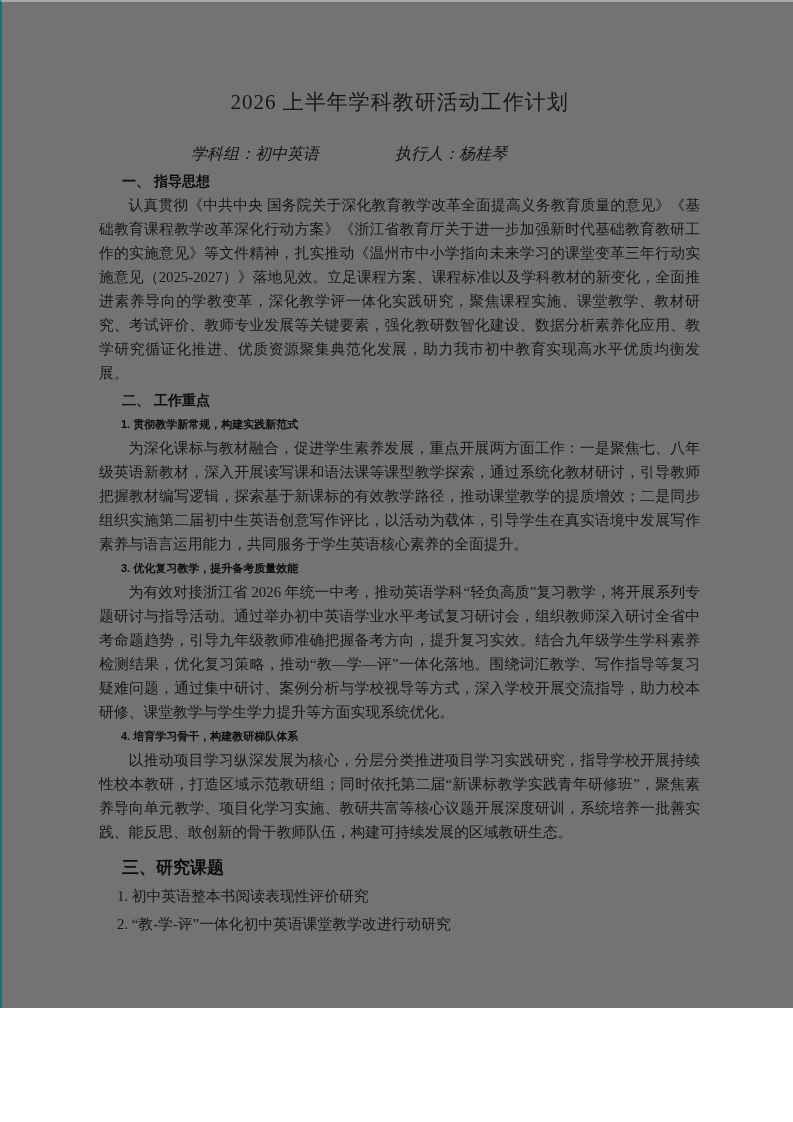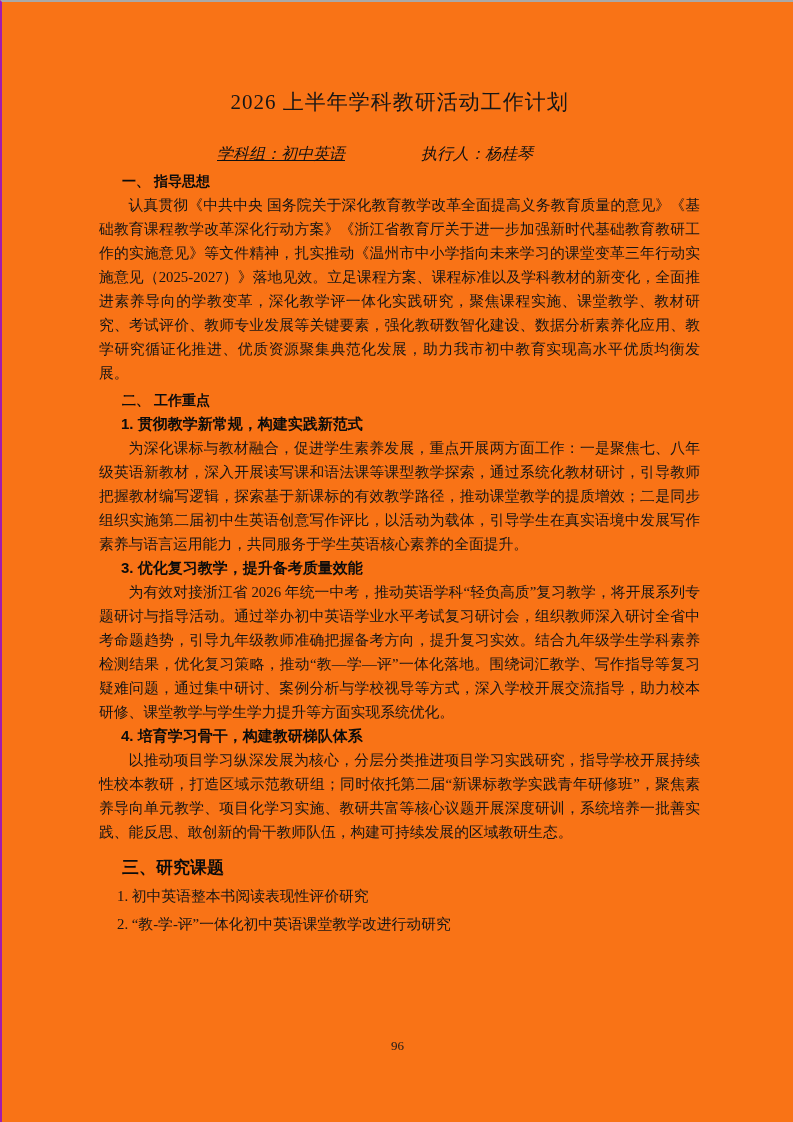--- a/index.html
+++ b/index.html
@@ -3,24 +3,24 @@
 <meta charset="utf-8">
 <style>
   html, body {
     margin: 0;
     padding: 0;
     background: #ffffff;
   }
   .page {
     position: relative;
     width: 793px;
-    height: 1122px;
-    background: #f97316;
+    height: 1008px;
+    background: #737373;
     border-top: 2px solid #a9a9a9;
-    border-left: 2px solid #a21caf;
+    border-left: 2px solid #0f766e;
     box-sizing: border-box;
     overflow: hidden;
     color: #111111;
     font-family: "Liberation Serif", "DejaVu Serif", serif;
   }
   .content {
     position: absolute;
     left: 97px;
     top: 84px;
     width: 601px;
@@ -36,38 +36,38 @@
     color: #161616;
   }
   .meta-line {
     margin-top: 24px;
     line-height: 24px;
     font-size: 16px;
     font-style: italic;
     font-family: "Liberation Serif", "DejaVu Serif", serif;
     white-space: nowrap;
   }
-  .meta-group { margin-left: 118px; text-decoration: underline; }
+  .meta-group { margin-left: 92px; }
   .meta-executor { margin-left: 72px; }
   .sec-heading {
     margin: 3px 0 0 23px;
     font-size: 14px;
     font-weight: bold;
     line-height: 24px;
     font-family: "Liberation Sans", "DejaVu Sans", sans-serif;
     color: #0c0c0c;
   }
   .sec-heading.big {
     font-size: 17px;
     line-height: 28px;
     margin-top: 10px;
   }
   .sub-heading {
     margin: 0 0 0 22px;
-    font-size: 15px;
+    font-size: 11px;
     font-weight: bold;
     line-height: 24px;
     font-family: "Liberation Sans", "DejaVu Sans", sans-serif;
     color: #0c0c0c;
   }
   .body-text {
     margin: 0;
     font-size: 14.8px;
     line-height: 24px;
     text-align: justify;

